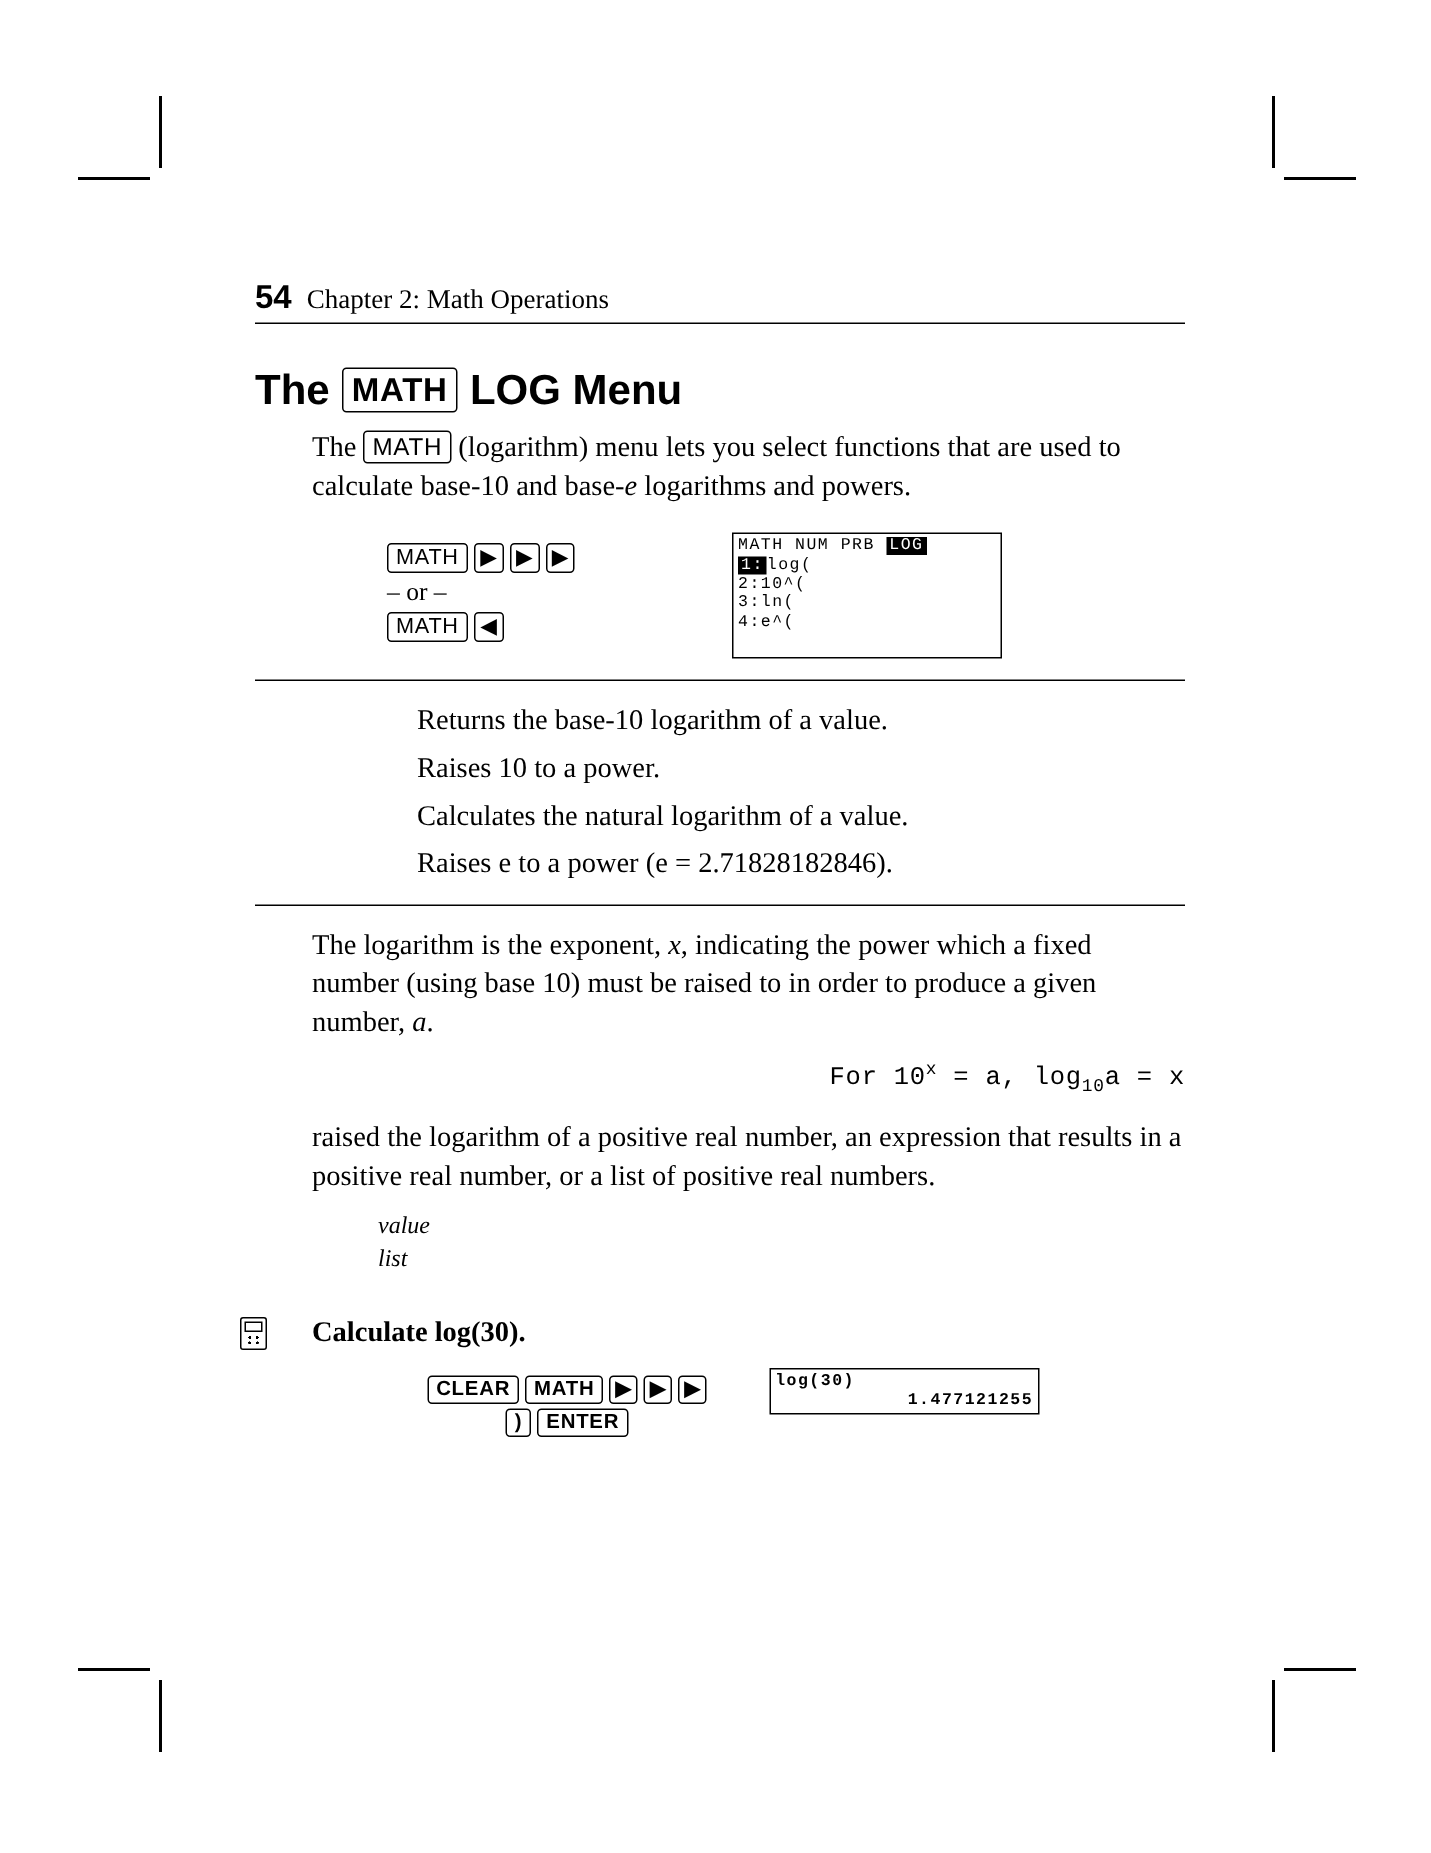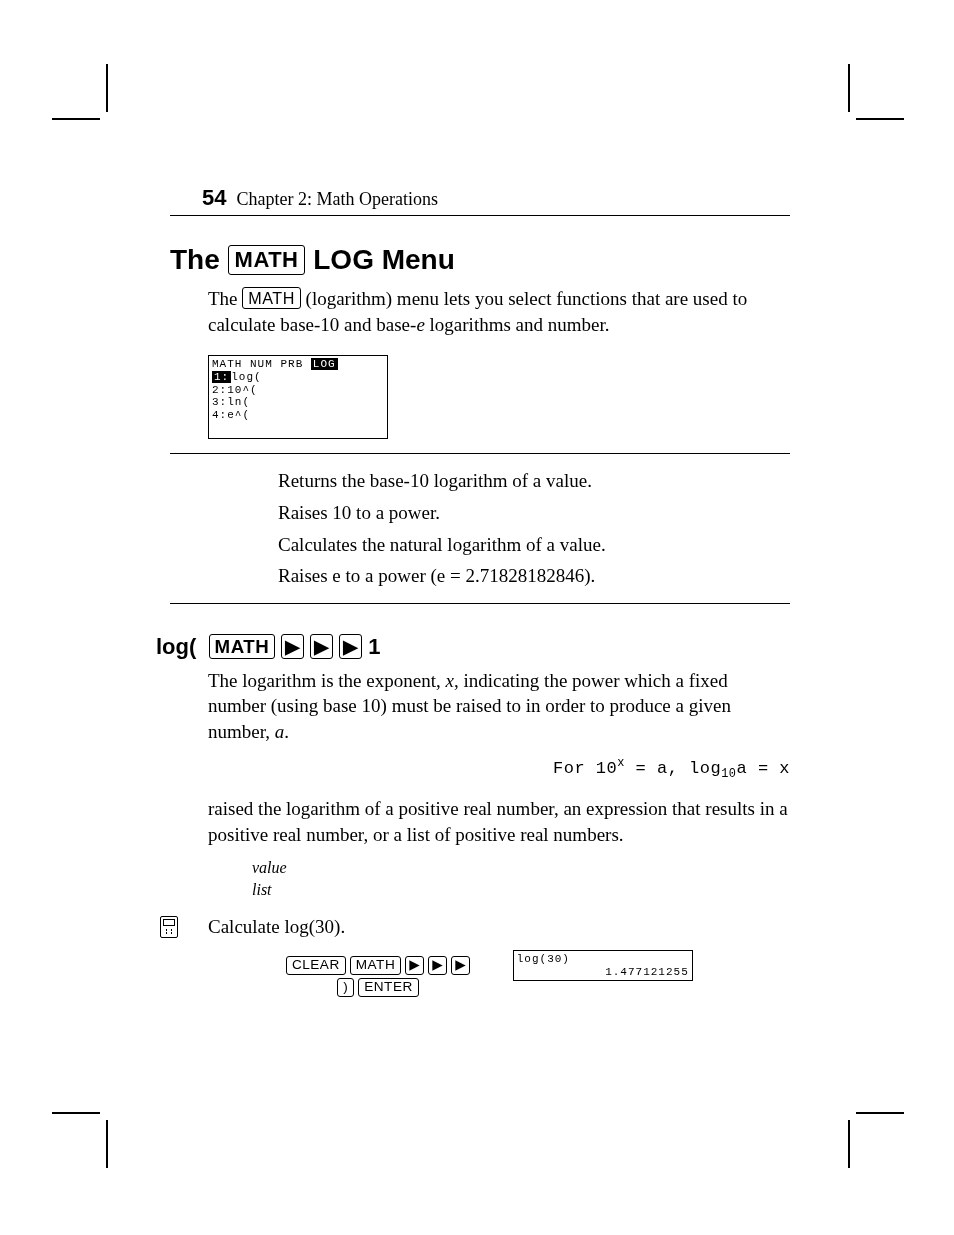--- a/index.html
+++ b/index.html
@@ -28,21 +28,20 @@
     border-bottom: 1.5px solid #000;
     padding-bottom: 4px;
     margin-bottom: 28px;
     font-size: 18px;
   }
   .running-head .num {
     font-family: Arial, Helvetica, sans-serif;
     font-weight: bold;
     font-size: 22px;
     margin-right: 10px;
-    margin-left: 32px;
   }
   h1.sect {
     font-family: Arial, Helvetica, sans-serif;
     font-weight: bold;
     font-size: 28px;
     margin: 0 0 10px 0;
   }
   .keycap {
     display: inline-block;
     border: 1.4px solid #000;
@@ -123,21 +122,22 @@
     margin: 10px 0 14px 60px;
     text-align: right;
   }
   .syntax {
     margin: 10px 0 12px 44px;
     font-style: italic;
     font-size: 16px;
   }
   .example-row {
     position: relative;
-    margin-top: 14px;
+    margin-top: 26px;
+    font-weight: bold;
   }
   .calc-icon {
     position: absolute;
     left: -48px;
     top: 2px;
     width: 16px;
     height: 20px;
     border: 1.3px solid #000;
     border-radius: 2px;
   }
@@ -199,24 +199,37 @@
   <div class="running-head">
     <span class="num">54</span><span>Chapter 2: Math Operations</span>
   </div>
 
   <h1 class="sect">
     <span>The </span><span class="keycap big">MATH</span><span> LOG Menu</span>
   </h1>
 
   <div class="body">
     <p>
-      <span>The </span><span class="keycap">MATH</span><span> (logarithm) menu lets you select functions that are used to calculate base-10 and base-</span><em>e</em><span> logarithms and number.</span>
+      <span>The </span><span class="keycap">MATH</span><span> (logarithm) menu lets you select functions that are used to calculate base-10 and base-</span><em>e</em><span> logarithms and powers.</span>
     </p>
 
     <div class="navbox">
+      <div class="keys">
+        <div>
+          <span class="keycap">MATH</span>
+          <span class="keycap arrow">▶</span>
+          <span class="keycap arrow">▶</span>
+          <span class="keycap arrow">▶</span>
+        </div>
+        <div>– or –</div>
+        <div>
+          <span class="keycap">MATH</span>
+          <span class="keycap arrow">◀</span>
+        </div>
+      </div>
       <div class="screen">
         <div>
           <span>MATH</span>
           <span>NUM</span>
           <span>PRB</span>
           <span class="inv">LOG</span>
         </div>
         <div><span class="inv">1:</span><span>log(</span></div>
         <div>2:10^(</div>
         <div>3:ln(</div>
@@ -229,26 +242,20 @@
     <div class="fn-list">
       <div>Returns the base-10 logarithm of a value.</div>
       <div>Raises 10 to a power.</div>
       <div>Calculates the natural logarithm of a value.</div>
       <div>Raises e to a power (e = 2.71828182846).</div>
     </div>
 
     <hr class="rule">
   </div>
 
-  <h2 class="sub">
-    <span>log(</span>&nbsp;&nbsp;<span class="keycap">MATH</span>
-    <span class="keycap arrow">▶</span>
-    <span class="keycap arrow">▶</span>
-    <span class="keycap arrow">▶</span><span> 1</span>
-  </h2>
 
   <div class="body">
     <p>
       <span>The logarithm is the exponent, </span><em>x</em><span>, indicating the power which a fixed number (using base 10) must be raised to in order to produce a given number, </span><em>a</em><span>.</span>
     </p>
 
     <div class="formula mono">
       <span>For 10</span><sup>x</sup><span> = a,  log</span><sub>10</sub><span>a = x</span>
     </div>
 

